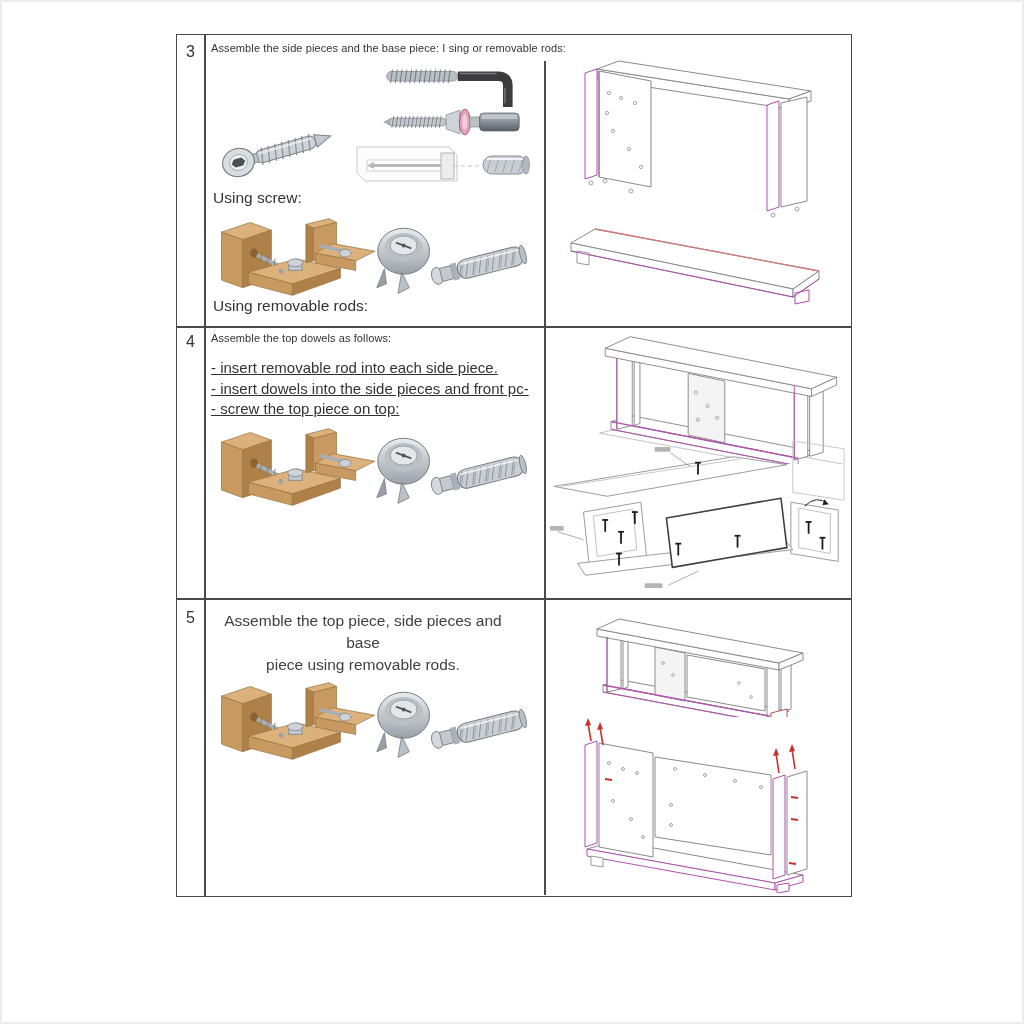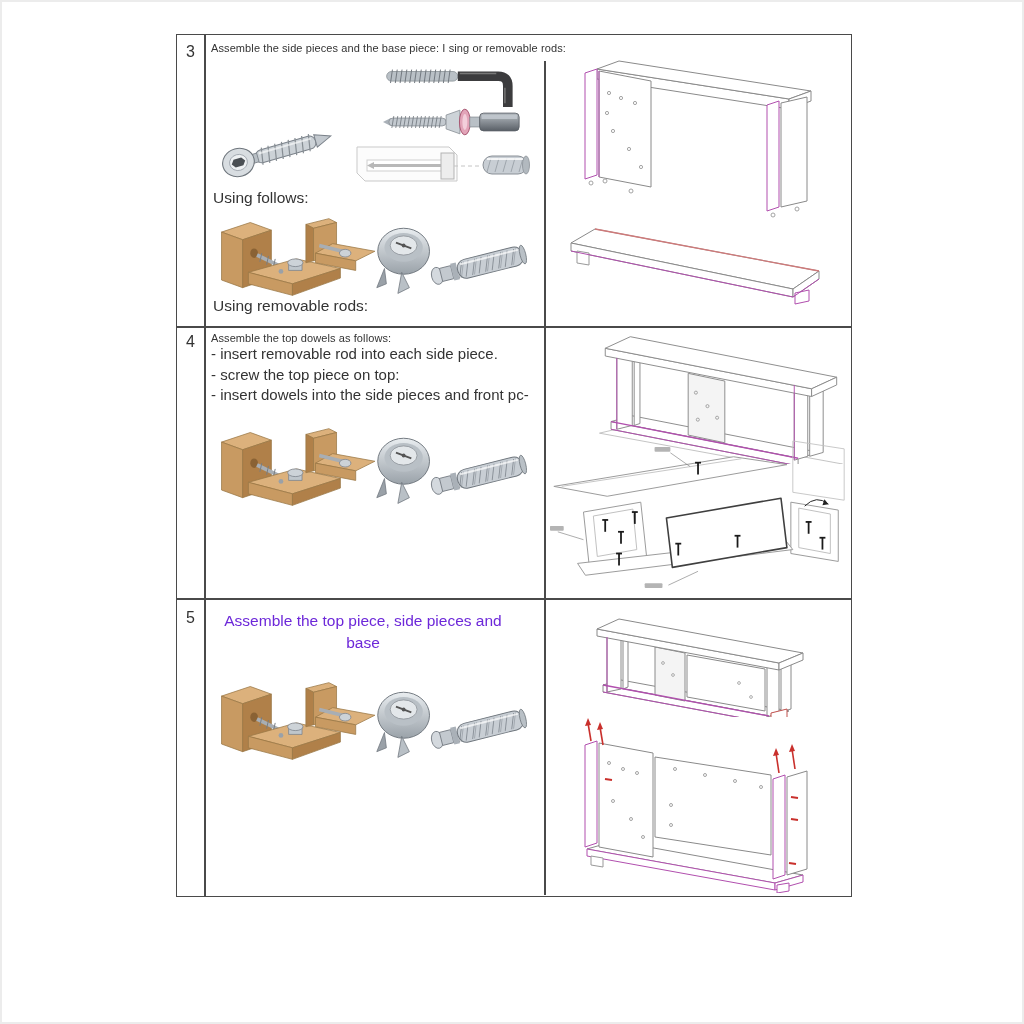--- a/index.html
+++ b/index.html
@@ -7,21 +7,21 @@
           font-family:"Liberation Sans", sans-serif;color:#3a3a3a;box-shadow:inset 0 0 0 2px #ececec;}
   .tbl{position:absolute;left:176px;top:34px;width:676px;height:863px;border:1.8px solid #4a4a4a;box-sizing:border-box;}
   .vline,.hline{position:absolute;background:#4a4a4a;}
   .vline{width:1.6px;}
   .hline{height:1.6px;left:0;width:100%;}
   .num{position:absolute;left:0;width:27px;text-align:center;font-size:16px;color:#333;}
   .cellTitle{position:absolute;left:34px;font-size:11px;white-space:nowrap;letter-spacing:.1px;color:#333;}
   .caption{position:absolute;left:36px;font-size:15.5px;color:#333;}
   .bullets{position:absolute;left:34px;font-size:15px;line-height:20.5px;color:#333;}
   .bullets div{white-space:nowrap;}
-  .centerTitle{position:absolute;left:30px;width:312px;text-align:center;font-size:15.5px;line-height:22px;color:#6d28d9;}
+  .centerTitle{position:absolute;left:30px;width:312px;text-align:center;font-size:15.5px;line-height:22px;color:#404040;}
   .art{position:absolute;}
   svg{display:block;}
 </style>
 </head>
 <body>
 
 <svg width="0" height="0" style="position:absolute" aria-hidden="true">
   <defs>
     <linearGradient id="metalG" x1="0" y1="0" x2="0" y2="1">
       <stop offset="0" stop-color="#e9edf0"></stop>
@@ -397,65 +397,66 @@
       <svg width="150" height="42" viewBox="0 0 152 42">
           <use href="#sym-dscrew"></use>
         </svg>
     </div>
     <div class="art" style="left:176px;top:100px;">
       <svg width="185" height="60" viewBox="0 0 185 60">
           <use href="#sym-insert"></use>
         </svg>
     </div>
 
-    <div class="caption" style="top:154px;">Using follows:</div>
+    <div class="caption" style="top:154px;">Using screw:</div>
     <div class="art" style="left:30px;top:176px;">
       <svg width="330" height="92" viewBox="0 0 330 96">
           <use href="#sym-hw"></use>
         </svg>
     </div>
     <div class="caption" style="top:262px;text-align:center;">Using removable rods:</div>
 
     <div class="art" style="left:394px;top:16px;">
       <svg width="256" height="175" viewBox="0 0 256 175">
           <use href="#sym-frame"></use>
         </svg>
     </div>
     <div class="art" style="left:386px;top:178px;">
       <svg width="266" height="92" viewBox="0 0 266 92">
           <use href="#sym-plank"></use>
         </svg>
     </div>
 
     <div class="num" style="top:298px;">4</div>
     <div class="cellTitle" style="top:297px;">Assemble the top dowels as follows:</div>
-    <div class="bullets" style="top:309px;">
+    <div class="bullets" style="top:323px;text-decoration:underline;">
       <div>- insert removable rod into each side piece.</div>
+      <div>- insert dowels into the side pieces and front pc-</div>
       <div>- screw the top piece on top:</div>
-      <div>- insert dowels into the side pieces and front pc-</div>
     </div>
     <div class="art" style="left:30px;top:386px;">
       <svg width="330" height="92" viewBox="0 0 330 96">
           <use href="#sym-hw"></use>
         </svg>
     </div>
     <div class="art" style="left:412px;top:294px;">
       <svg width="262" height="135" viewBox="0 0 262 140">
           <use href="#sym-bench"></use>
         </svg>
     </div>
     <div class="art" style="left:372px;top:402px;">
       <svg width="302" height="158" viewBox="0 0 304 160">
           <use href="#sym-exploded"></use>
         </svg>
     </div>
 
     <div class="num" style="top:574px;">5</div>
     <div class="centerTitle" style="top:575px;">
       <div>Assemble the top piece, side pieces and base</div>
+      <div>piece using removable rods.</div>
     </div>
     <div class="art" style="left:30px;top:640px;">
       <svg width="330" height="92" viewBox="0 0 330 96">
           <use href="#sym-hw"></use>
         </svg>
     </div>
     <div class="art" style="left:412px;top:578px;">
       <svg width="224" height="104" viewBox="0 0 224 104">
           <use href="#sym-bench2"></use>
         </svg>

